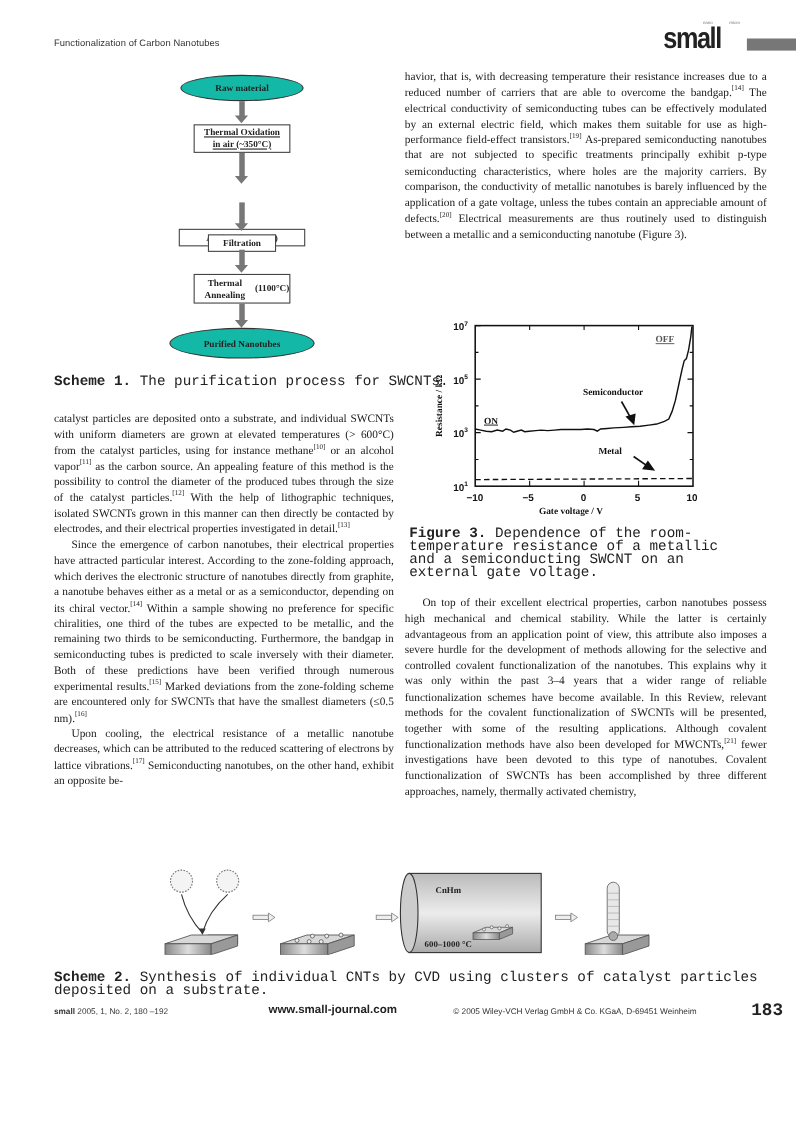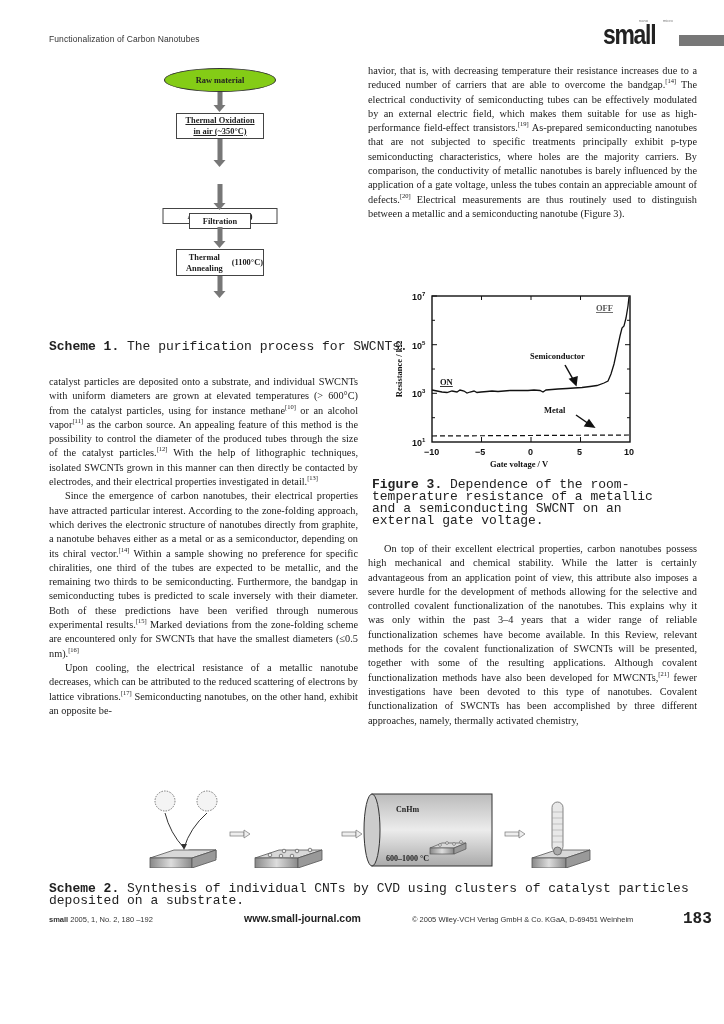--- a/index.html
+++ b/index.html
@@ -14,21 +14,21 @@
   .col p{margin:0;}
   .col p.indent{text-indent:16px;}
   .col sup{font-size:6.5px;line-height:0;vertical-align:5px;}
   .col-left{left:49px;width:309px;}
   .col-right{left:368px;width:329px;}
   .caption{font-family:Liberation Mono, monospace;font-size:13px;line-height:12px;color:#222;}
   .caption b{font-weight:bold;}
   
   .flow{left:140px;top:68px;width:160px;height:260px;}
   .flow .node{position:absolute;left:50%;transform:translateX(-50%);border:1.3px solid #444;background:#fff;font-weight:bold;font-size:8.4px;text-align:center;line-height:11px;color:#222;display:flex;align-items:center;justify-content:center;box-sizing:border-box;}
-  .flow .oval{border-radius:50%;background:#84cc16;border-color:#333;}
+  .flow .oval{border-radius:50%;background:#14b8a6;border-color:#333;}
   .flow .arrow{position:absolute;left:50%;transform:translateX(-50%);width:5px;background:#777;}
   .flow .arrow:after{content:"";position:absolute;left:-4px;bottom:-6px;border-left:6.5px solid transparent;border-right:6.5px solid transparent;border-top:7px solid #777;}
   .footer{top:915px;font-family:"Liberation Sans",sans-serif;font-size:7.5px;color:#333;}
   .footer-url{top:912px;left:244px;font-family:"Liberation Sans",sans-serif;font-weight:bold;font-size:10.5px;color:#222;}
   .page-num{top:910px;left:683px;font-family:Liberation Mono, monospace;font-weight:bold;font-size:16px;color:#222;}
 </style>
 </head>
 <body>
 
 <div class="abs running-head">Functionalization of Carbon Nanotubes</div>
@@ -55,20 +55,23 @@
   <div class="arrow" style="top:116px;height:20px;"></div>
   <div class="node" style="top:145px;width:62px;height:16px;">
       <span>Filtration</span>
     </div>
   <div class="arrow" style="top:159px;height:15px;"></div>
   <div class="node" style="top:181px;width:88px;height:27px;flex-direction:row;">
     <span>Thermal Annealing</span>
     <span>(1100°C)</span>
   </div>
   <div class="arrow" style="top:208px;height:16px;"></div>
+  <div class="node oval" style="top:230px;width:132px;height:28px;">
+      <span>Purified Nanotubes</span>
+    </div>
 </div>
 
 <div class="abs caption" style="left:49px;top:341px;">
   <b>Scheme 1.</b><span> The purification process for SWCNTs.</span>
 </div>
 
 <div class="abs col col-left" style="top:375px;">
   <p><span>catalyst particles are deposited onto a substrate, and individual SWCNTs with uniform diameters are grown at elevated temperatures (&gt; 600°C) from the catalyst particles, using for instance methane</span><sup>[10]</sup><span> or an alcohol vapor</span><sup>[11]</sup><span> as the carbon source. An appealing feature of this method is the possibility to control the diameter of the produced tubes through the size of the catalyst particles.</span><sup>[12]</sup><span> With the help of lithographic techniques, isolated SWCNTs grown in this manner can then directly be contacted by electrodes, and their electrical properties investigated in detail.</span><sup>[13]</sup></p>
   <p class="indent"><span>Since the emergence of carbon nanotubes, their electrical properties have attracted particular interest. According to the zone-folding approach, which derives the electronic structure of nanotubes directly from graphite, a nanotube behaves either as a metal or as a semiconductor, depending on its chiral vector.</span><sup>[14]</sup><span> Within a sample showing no preference for specific chiralities, one third of the tubes are expected to be metallic, and the remaining two thirds to be semiconducting. Furthermore, the bandgap in semiconducting tubes is predicted to scale inversely with their diameter. Both of these predictions have been verified through numerous experimental results.</span><sup>[15]</sup><span> Marked deviations from the zone-folding scheme are encountered only for SWCNTs that have the smallest diameters (≤0.5 nm).</span><sup>[16]</sup></p>
   <p class="indent"><span>Upon cooling, the electrical resistance of a metallic nanotube decreases, which can be attributed to the reduced scattering of electrons by lattice vibrations.</span><sup>[17]</sup><span> Semiconducting nanotubes, on the other hand, exhibit an opposite be-</span></p>

